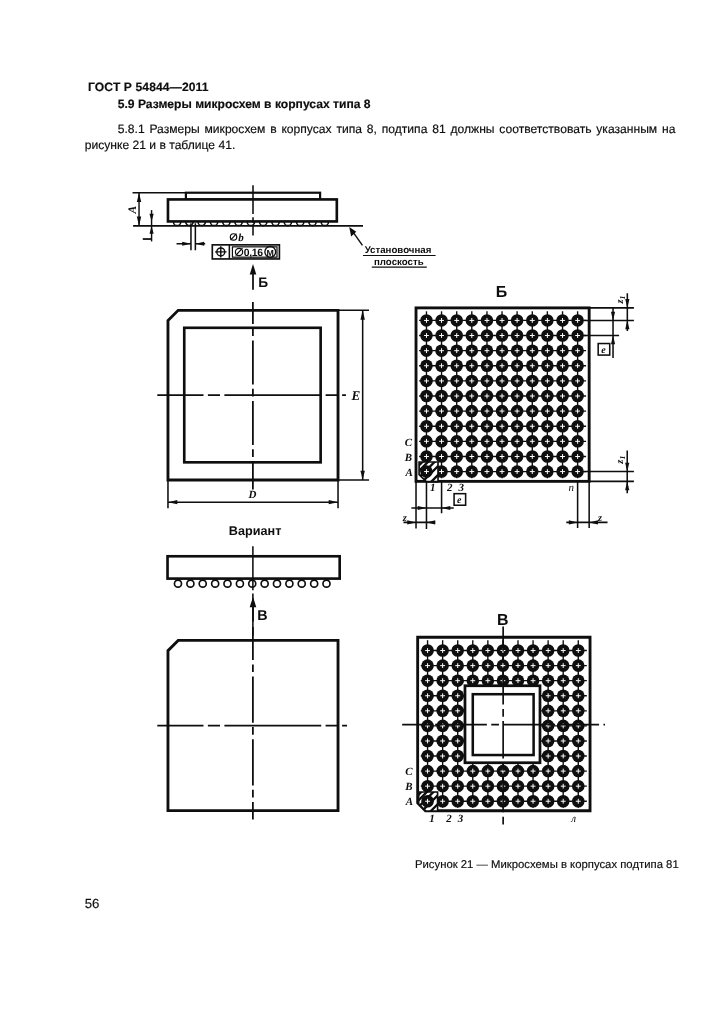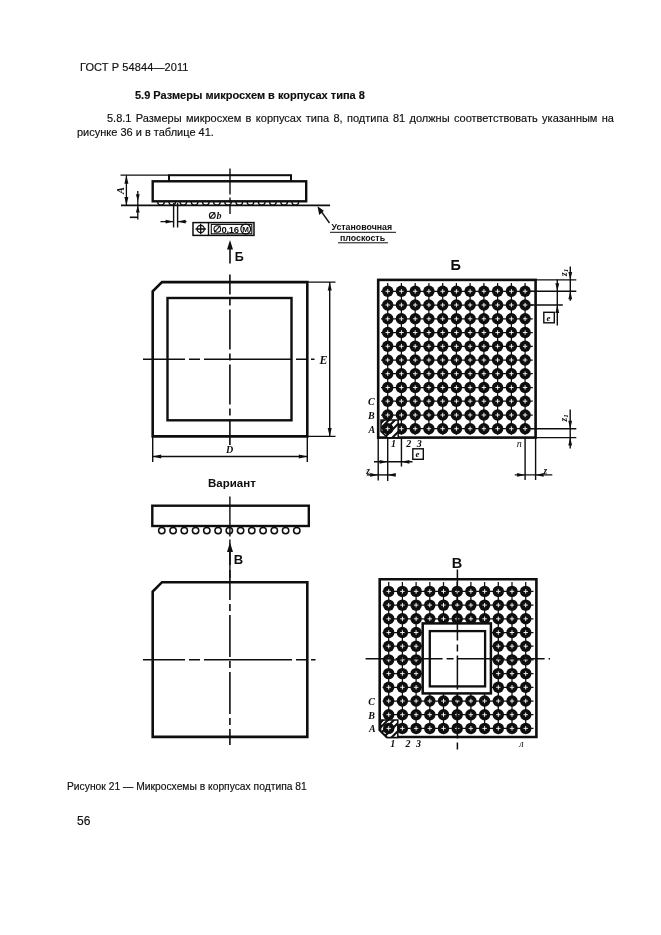--- a/index.html
+++ b/index.html
@@ -1,25 +1,25 @@
 <!DOCTYPE html>
 <html><head><meta charset="utf-8">
 <style>
 html,body{margin:0;padding:0;background:#fff;}
 body{width:661px;height:935px;position:relative;font-family:"Liberation Sans",sans-serif;color:#0e0e0e;will-change:transform;}
 .abs{position:absolute;}
 .tx{-webkit-text-stroke:0.15px #0e0e0e;}
 </style></head>
 <body>
 
-<div class="abs tx" style="left:80px;top:61px;font-size:11px;font-weight:normal;letter-spacing:0.1px;">ГОСТ Р 54844—2011</div>
-
-<div class="abs tx" style="left:107px;top:88.5px;font-size:11px;font-weight:bold;margin-left:28px;">5.9 Размеры микросхем в корпусах типа 8</div>
-
-<div class="abs tx" style="left:77px;top:110.5px;width:537px;font-size:11px;line-height:14.6px;text-align:justify;text-indent:30px;">5.8.1 Размеры микросхем в корпусах типа 8, подтипа 81 должны соответствовать указанным на рисунке 36 и в таблице 41.</div>
+<div class="abs tx" style="left:80px;top:74px;font-size:11px;font-weight:bold;letter-spacing:0.1px;">ГОСТ Р 54844—2011</div>
+
+<div class="abs tx" style="left:107px;top:88.5px;font-size:11px;font-weight:bold;">5.9 Размеры микросхем в корпусах типа 8</div>
+
+<div class="abs tx" style="left:77px;top:110.5px;width:537px;font-size:11px;line-height:14.6px;text-align:justify;text-indent:30px;">5.8.1 Размеры микросхем в корпусах типа 8, подтипа 81 должны соответствовать указанным на рисунке 21 и в таблице 41.</div>
 
 <svg class="abs" style="left:0;top:0;will-change:transform;" width="661" height="935" viewBox="0 0 661 935">
 <defs>
 <g id="pin">
 <circle r="5.7" fill="#0e0e0e"></circle>
 <path d="M-2.2 0 H2.2 M0 -2.2 V2.2" stroke="#fff" stroke-width="0.9" fill="none"></path>
 </g>
 <clipPath id="mk1">
         <path d="M381 420 H398.2 V437.8 H387.6 L381 431.4 Z"></path>
       </clipPath>
@@ -580,15 +580,15 @@
     </g>
 
 <g>
       <text x="390.3" y="747" font-family="Liberation Serif" font-style="italic" font-weight="bold" font-size="10" fill="#0e0e0e">1</text>
       <text x="405.6" y="747" font-family="Liberation Serif" font-style="italic" font-weight="bold" font-size="10" fill="#0e0e0e">2</text>
       <text x="416.1" y="747" font-family="Liberation Serif" font-style="italic" font-weight="bold" font-size="10" fill="#0e0e0e">3</text>
       <text x="519.3" y="747" font-family="Liberation Serif" font-style="italic" font-size="10" fill="#0e0e0e">л</text>
     </g>
 </svg>
 
-<div class="abs tx" style="left:67px;top:781px;width:538px;text-align:left;font-size:10.3px;">Рисунок 21 — Микросхемы в корпусах подтипа 81</div>
+<div class="abs tx" style="left:79px;top:781px;width:538px;text-align:right;font-size:10.3px;">Рисунок 21 — Микросхемы в корпусах подтипа 81</div>
 
 <div class="abs tx" style="left:77px;top:814px;font-size:12px;">56</div>
 
 </body></html>

